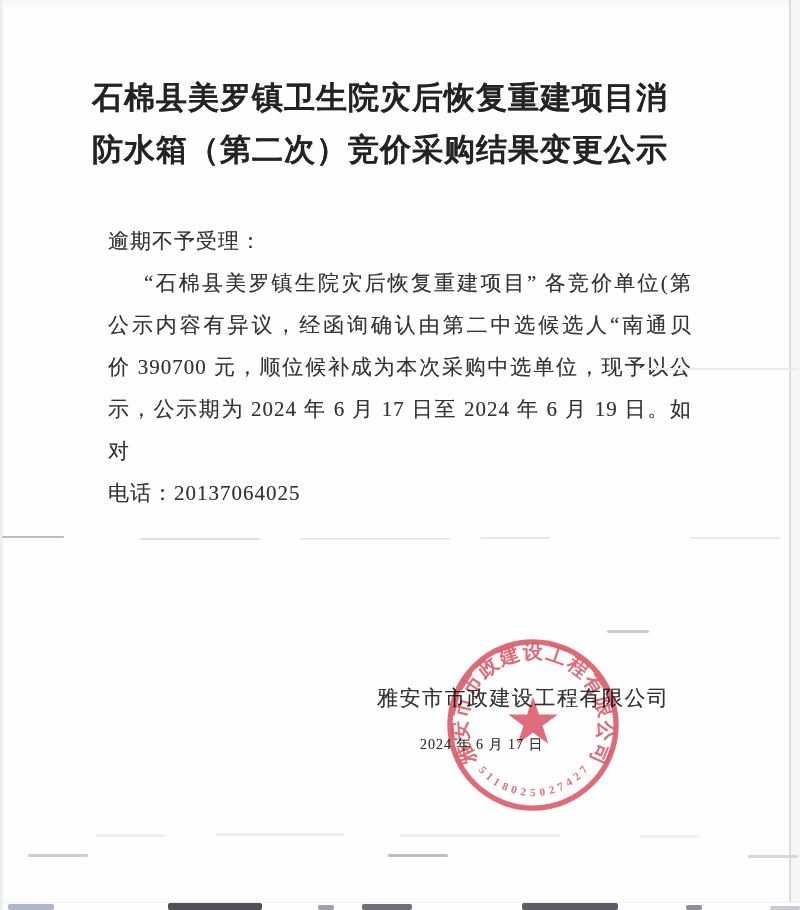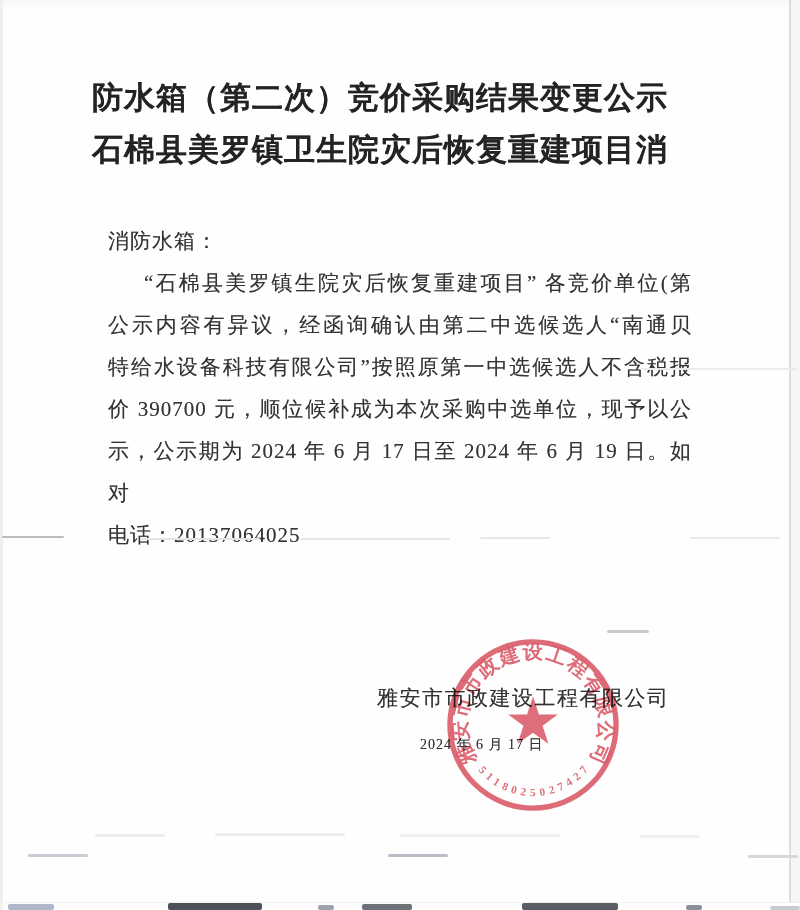--- a/index.html
+++ b/index.html
@@ -56,29 +56,28 @@
 </head>
 <body>
 
 <div class="page">
 
   <div class="edge-left"></div>
   <div class="edge-right2"></div>
   <div class="edge-right"></div>
 
   <div class="title">
+    <div>石棉县美罗镇卫生院灾后恢复重建项目消</div>
     <div>防水箱（第二次）竞价采购结果变更公示</div>
-    <div>石棉县美罗镇卫生院灾后恢复重建项目消</div>
   </div>
 
   <div class="bodytext">
-    <div class="line">消防水箱：</div>
+    <div class="line">逾期不予受理：</div>
     <div class="line fill indent">“石棉县美罗镇生院灾后恢复重建项目” 各竞价单位(第</div>
     <div class="line fill">公示内容有异议，经函询确认由第二中选候选人“南通贝</div>
-    <div class="line fill">特给水设备科技有限公司”按照原第一中选候选人不含税报</div>
     <div class="line fill">价 390700 元，顺位候补成为本次采购中选单位，现予以公</div>
     <div class="line fill">示，公示期为 2024 年 6 月 17 日至 2024 年 6 月 19 日。如对</div>
     <div class="line">电话：20137064025</div>
   </div>
 
   <div class="sig-company">雅安市市政建设工程有限公司</div>
   <div class="sig-date">2024 年 6 月 17 日</div>
 
   <svg class="stamp" viewBox="0 0 300 300">
     <defs>

